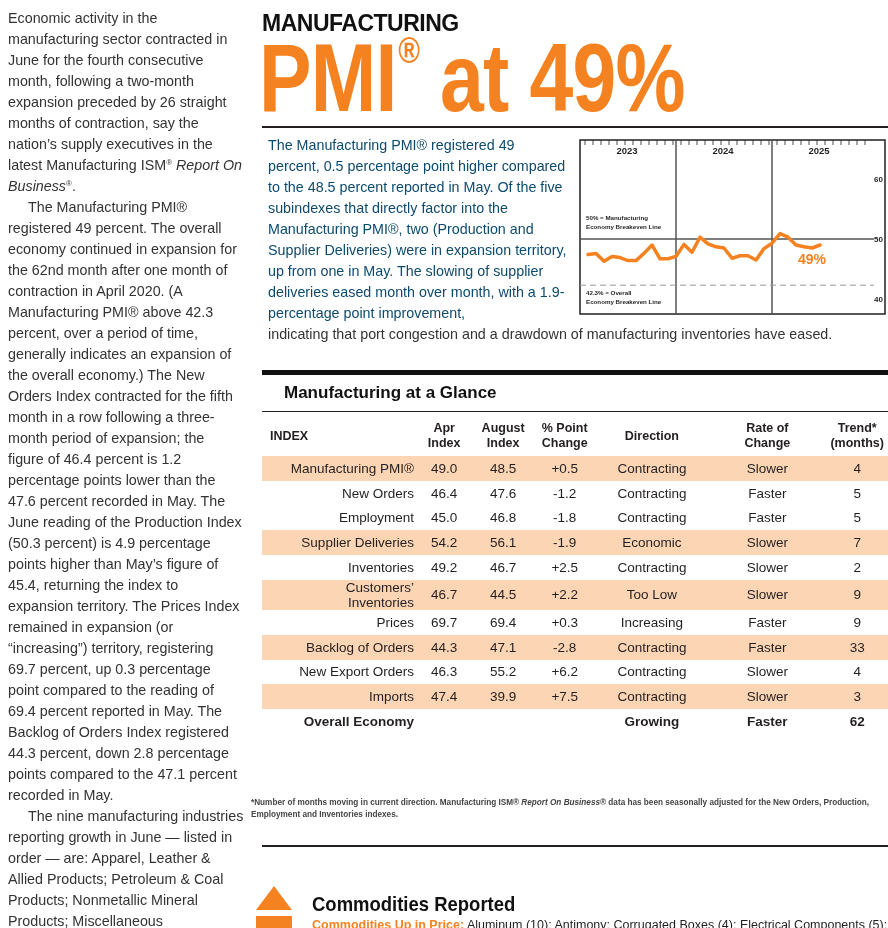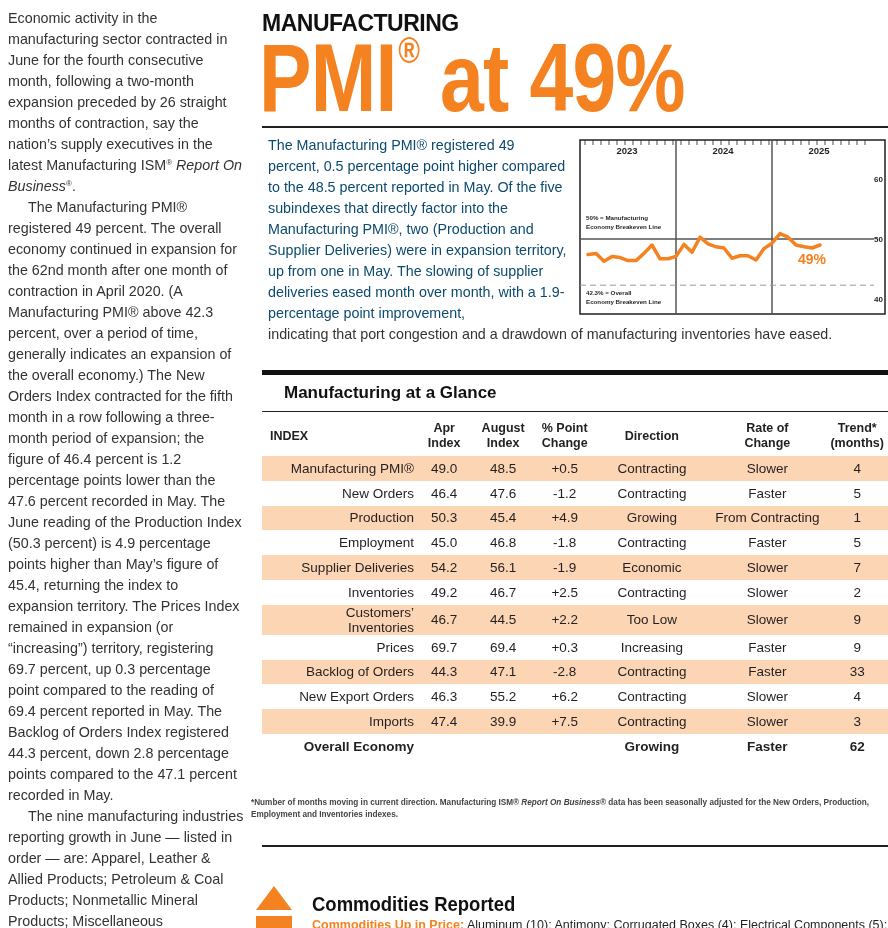--- a/index.html
+++ b/index.html
@@ -174,29 +174,20 @@
       </tr>
       <tr>
         <td class="first">New Orders</td>
         <td>46.4</td>
         <td>47.6</td>
         <td>-1.2</td>
         <td>Contracting</td>
         <td>Faster</td>
         <td>5</td>
       </tr>
-      <tr class="shade">
-        <td class="first">Production</td>
-        <td>50.3</td>
-        <td>45.4</td>
-        <td>+4.9</td>
-        <td>Growing</td>
-        <td>From Contracting</td>
-        <td>1</td>
-      </tr>
       <tr>
         <td class="first">Employment</td>
         <td>45.0</td>
         <td>46.8</td>
         <td>-1.8</td>
         <td>Contracting</td>
         <td>Faster</td>
         <td>5</td>
       </tr>
       <tr class="shade">

